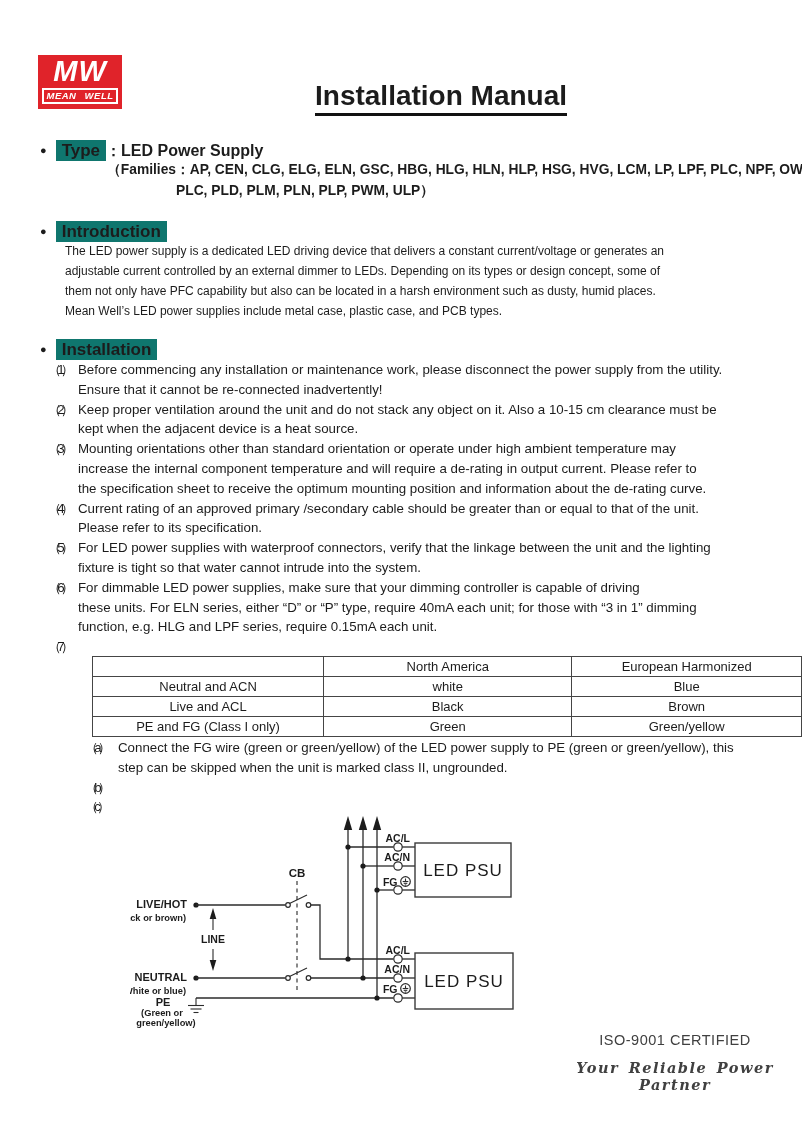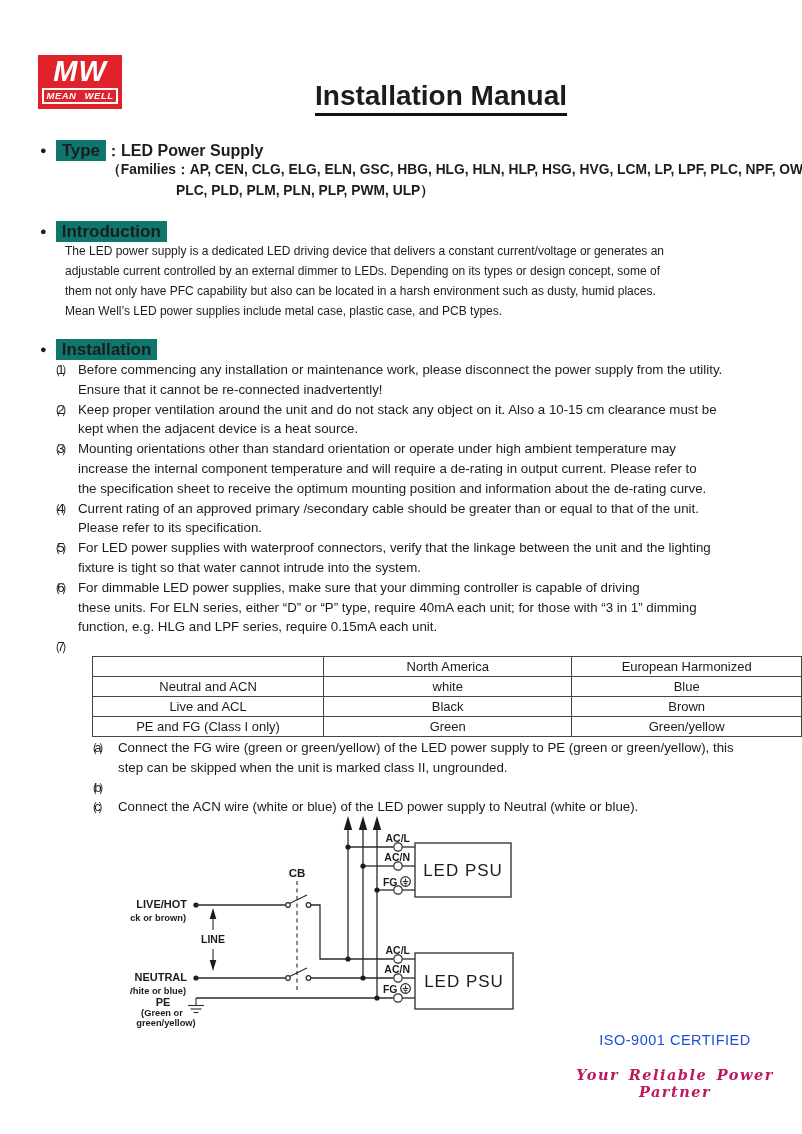--- a/index.html
+++ b/index.html
@@ -35,23 +35,23 @@
   .item .itext{white-space:pre;}
   .subitems{left:85px;top:738px;font-size:13.3px;line-height:19.8px;}
   .subitems .num{width:33px;}
 
   table.wiring{left:92px;top:656px;border-collapse:collapse;table-layout:fixed;
                font-size:13px;}
   table.wiring td{border:1px solid #454545;height:19px;text-align:center;padding:0 4px;
                   overflow:hidden;white-space:nowrap;}
 
   .footer{left:555px;top:1032px;width:240px;text-align:center;}
-  .iso{font-size:14.5px;letter-spacing:.5px;color:#1d4ed8;}
+  .iso{font-size:14.5px;letter-spacing:.5px;color:#404040;}
   .slogan{font-family:"DejaVu Serif",serif;font-style:italic;font-weight:bold;
-          font-size:14.5px;letter-spacing:1.5px;word-spacing:3px;color:#be185d;margin-top:18px;}
+          font-size:14.5px;letter-spacing:1.5px;word-spacing:3px;color:#404040;margin-top:11px;}
 
   
   svg .wire{stroke:#2b2b2b;stroke-width:1.3;fill:none;}
   svg .thin{stroke:#2b2b2b;stroke-width:1.1;fill:none;}
   svg .dash{stroke:#3a3a3a;stroke-width:1.2;stroke-dasharray:4 3.5;fill:none;}
   svg .dot{fill:#1c1c1c;stroke:none;}
   svg .term{fill:#fff;stroke:#2b2b2b;stroke-width:1.2;}
   svg .arrow{fill:#1c1c1c;stroke:none;}
   svg .box{fill:#fff;stroke:#3a3a3a;stroke-width:1.4;}
   svg text{font-family:"Liberation Sans",sans-serif;fill:#1c1c1c;}
@@ -158,21 +158,20 @@
     <div class="item">
       <span class="num">（a）</span>
       <div class="itext">Connect the FG wire (green or green/yellow) of the LED power supply to PE (green or green/yellow), this
 step can be skipped when the unit is marked class II, ungrounded.</div>
     </div>
     <div class="item">
       <span class="num">（b）</span>
     </div>
     <div class="item">
       <span class="num">（c）</span>
-      <div class="itext">Connect the ACN wire (white or blue) of the LED power supply to Neutral (white or blue).</div>
     </div>
   </div>
 
   <svg class="abs" style="left:130px;top:810px" width="430" height="228" viewBox="130 810 430 228">
 
     <g>
       <line class="wire" x1="348" y1="829" x2="348" y2="959"></line>
       <line class="wire" x1="363" y1="829" x2="363" y2="978"></line>
       <line class="wire" x1="377" y1="829" x2="377" y2="998"></line>
       <polygon class="arrow" points="348,816 343.8,830 352.2,830"></polygon>

